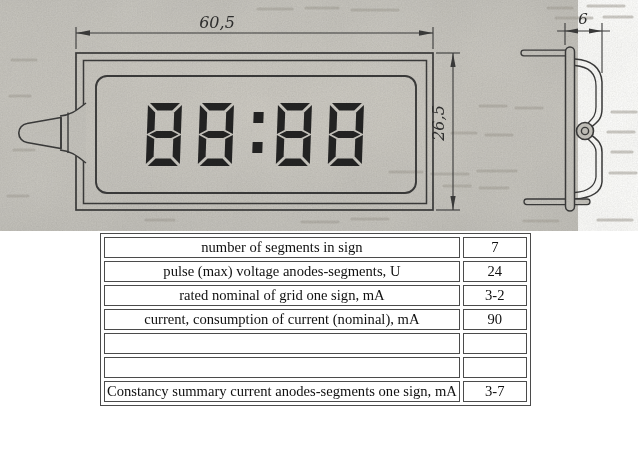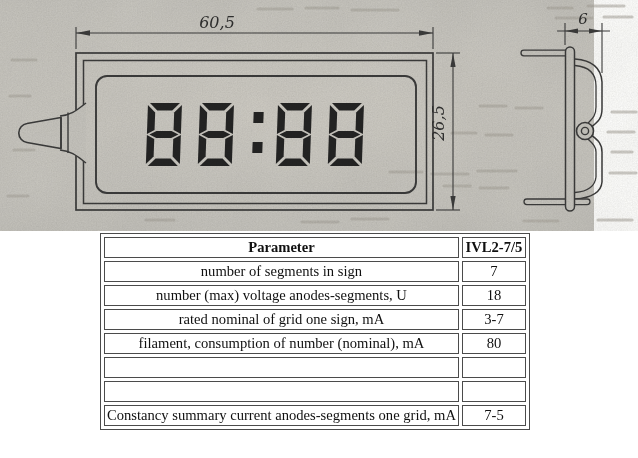--- a/index.html
+++ b/index.html
@@ -7,21 +7,20 @@
     width:638px; height:458px; background:#ffffff;
     font-family:"Liberation Serif", serif;
   }
   .stage { position:relative; width:638px; height:458px; overflow:hidden; }
 
   
   .scan {
     position:absolute; left:0; top:0; width:578px; height:231px;
     background:
       radial-gradient(120% 95% at 48% 45%, #d0cdc7 0%, #c8c6c1 55%, #bdbbb6 100%);
-    padding-left: 16px;
   }
   .scan svg.draw { position:absolute; left:0; top:0; }
   .noise { position:absolute; left:0; top:0; mix-blend-mode:multiply; pointer-events:none; }
 
   
   .sheet {
     position:absolute; left:0; top:231px; width:638px; height:227px;
     background:#ffffff;
   }
   table.spec {
@@ -167,48 +166,44 @@
         </filter>
       </defs>
       <rect width="638" height="231" filter="url(#blotch)" opacity="0.75"></rect>
       <rect width="638" height="231" filter="url(#grain)" opacity="0.5"></rect>
     </svg>
   </div>
 
   <div class="sheet">
     <table class="spec">
       <tbody>
-          <tr class="hdr">
-        <td class="param">Parameter</td>
-        <td class="val">IVL2-7/5</td>
-      </tr>
       <tr>
         <td class="param">number of segments in sign</td>
         <td class="val">7</td>
       </tr>
       <tr>
-        <td class="param">number (max) voltage anodes-segments, U</td>
-        <td class="val">18</td>
+        <td class="param">pulse (max) voltage anodes-segments, U</td>
+        <td class="val">24</td>
       </tr>
       <tr>
         <td class="param">rated nominal of grid one sign, mA</td>
-        <td class="val">3-7</td>
-      </tr>
-      <tr>
-        <td class="param">filament, consumption of number (nominal), mA</td>
-        <td class="val">80</td>
+        <td class="val">3-2</td>
+      </tr>
+      <tr>
+        <td class="param">current, consumption of current (nominal), mA</td>
+        <td class="val">90</td>
       </tr>
       <tr>
         <td class="param ghost"></td>
         <td class="val"></td>
       </tr>
       <tr>
         <td class="param ghost"></td>
         <td class="val"></td>
       </tr>
       <tr>
-        <td class="param">Constancy summary current anodes-segments one grid, mA</td>
-        <td class="val">7-5</td>
+        <td class="param">Constancy summary current anodes-segments one sign, mA</td>
+        <td class="val">3-7</td>
       </tr>
     </tbody>
       </table>
   </div>
 </div>
 
 </body></html>

